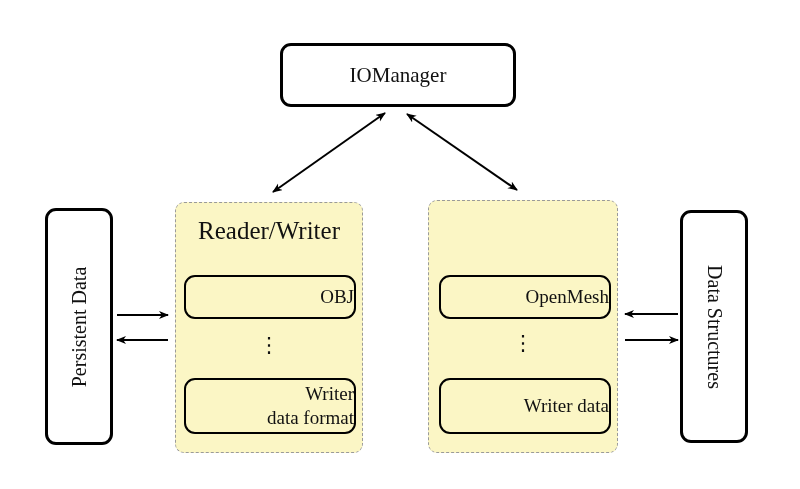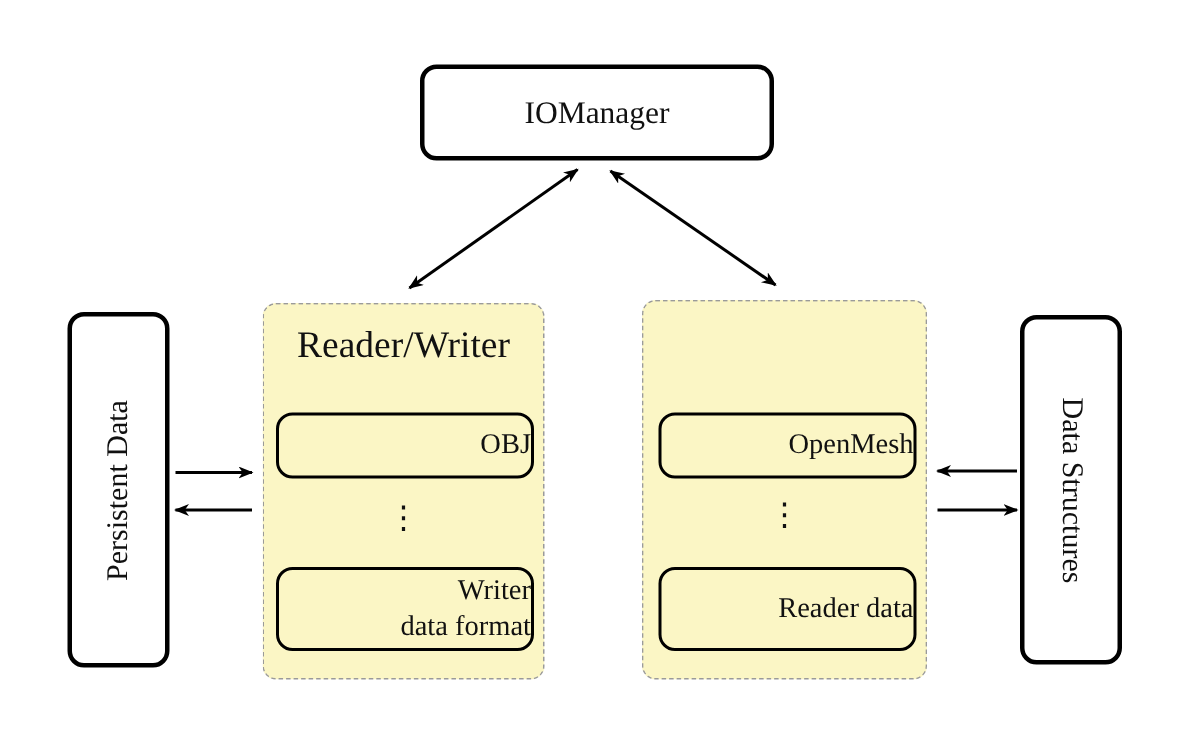--- a/index.html
+++ b/index.html
@@ -113,17 +113,17 @@
       <span>data format</span>
     </div>
   </div>
 
   <div class="panel panel-right">
     <div class="inner-box ib-1">
       <span>OpenMesh</span>
     </div>
     <div class="dots">⋮</div>
     <div class="inner-box ib-2">
-      <span>Reader data</span>
+      <span>Writer data</span>
     </div>
   </div>
 
 </div>
 
 </body></html>

